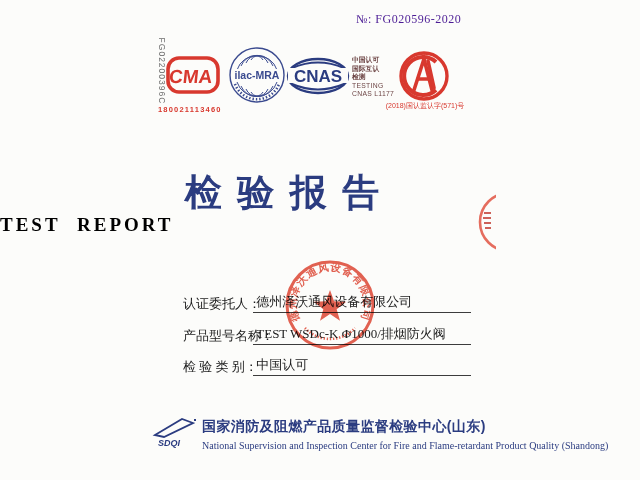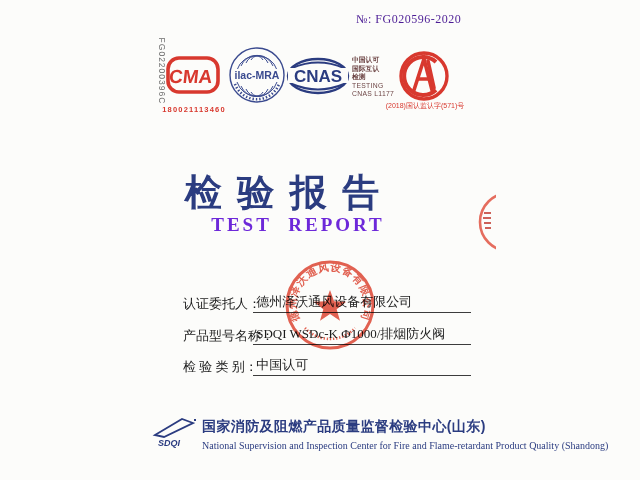--- a/index.html
+++ b/index.html
@@ -12,38 +12,38 @@
   
   #report-no{left:356px;top:12px;font-size:12px;letter-spacing:.5px;color:#4c1d95;}
 
   
   #side-code{left:124px;top:66px;width:76px;text-align:center;
     transform:rotate(90deg);transform-origin:center;
     font-family:"Liberation Sans",sans-serif;font-size:8.5px;color:#6e6e6e;letter-spacing:1px;}
 
   
   #cma{left:166px;top:55px;}
-  #cma-number{left:158px;top:105px;width:72px;text-align:center;
+  #cma-number{left:158px;top:105px;width:72px;
     font-family:"Liberation Sans",sans-serif;font-size:7.5px;font-weight:bold;
     color:#d8382e;letter-spacing:1.2px;}
   #ilac{left:228px;top:46px;}
   #cnas{left:286px;top:55px;}
   #cnas-side{left:352px;top:56px;font-family:"Liberation Sans",sans-serif;
     font-size:6.8px;line-height:8.6px;color:#6d4545;font-weight:bold;}
   #cnas-side .en{font-weight:normal;letter-spacing:.3px;}
   #cal{left:398px;top:50px;}
   #cal-caption{left:382px;top:101px;width:86px;text-align:center;
     font-family:"Liberation Sans",sans-serif;font-size:7px;color:#d8382e;}
 
   
   #title-zh{left:0;top:168px;width:564px;text-align:center;
     font-family:Liberation Serif, serif;font-weight:bold;font-size:37px;
     color:#2b3c80;letter-spacing:.42em;text-indent:.42em;}
-  #title-en{left:0;top:214px;width:596px;text-align:center;
-    font-weight:bold;font-size:19px;color:#6d28d9;letter-spacing:3px;word-spacing:9px;}
+  #title-en{left:0;top:214px;width:596px;
+    font-weight:bold;font-size:19px;color:#000000;letter-spacing:3px;word-spacing:9px;}
 
   
   .field{position:absolute;left:183px;width:290px;font-size:13px;color:#1c1c1c;}
   .field .lbl{display:inline-block;width:67px;white-space:nowrap;}
   .field .val{display:inline-block;vertical-align:bottom;border-bottom:1px solid #3c3c3c;
     width:215px;padding:0 0 1px 3px;white-space:nowrap;overflow:hidden;}
   #field-0{top:293px;}
   #field-1{top:325px;}
   #field-2{top:356px;}
 
@@ -121,21 +121,21 @@
 
   <div class="abs" id="title-zh">检验报告</div>
   <div class="abs" id="title-en">TEST REPORT</div>
 
   <div class="field" id="field-0">
     <span class="lbl">认证委托人：</span>
     <span class="val">德州泽沃通风设备有限公司</span>
   </div>
   <div class="field" id="field-1">
     <span class="lbl">产品型号名称：</span>
-    <span class="val">SDQI WSDc-K Φ1000/排烟防火阀</span>
+    <span class="val">TEST WSDc-K Φ1000/排烟防火阀</span>
   </div>
   <div class="field" id="field-2">
     <span class="lbl">检 验 类 别：</span>
     <span class="val">中国认可</span>
   </div>
 
   <svg class="abs" id="stamp-main" width="100" height="100" viewBox="0 0 100 100">
     <defs>
       <path id="stamp-arc" d="M 18.1,61.6 A 34,34 0 1 1 81.9,61.6" fill="none"></path>
     </defs>

